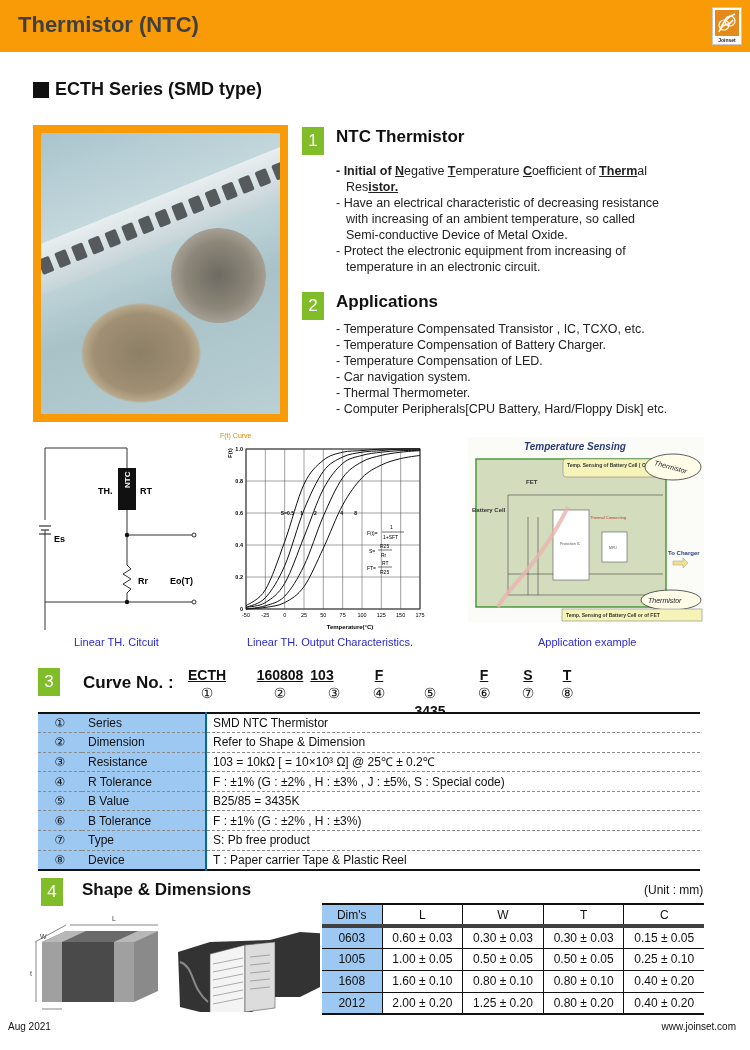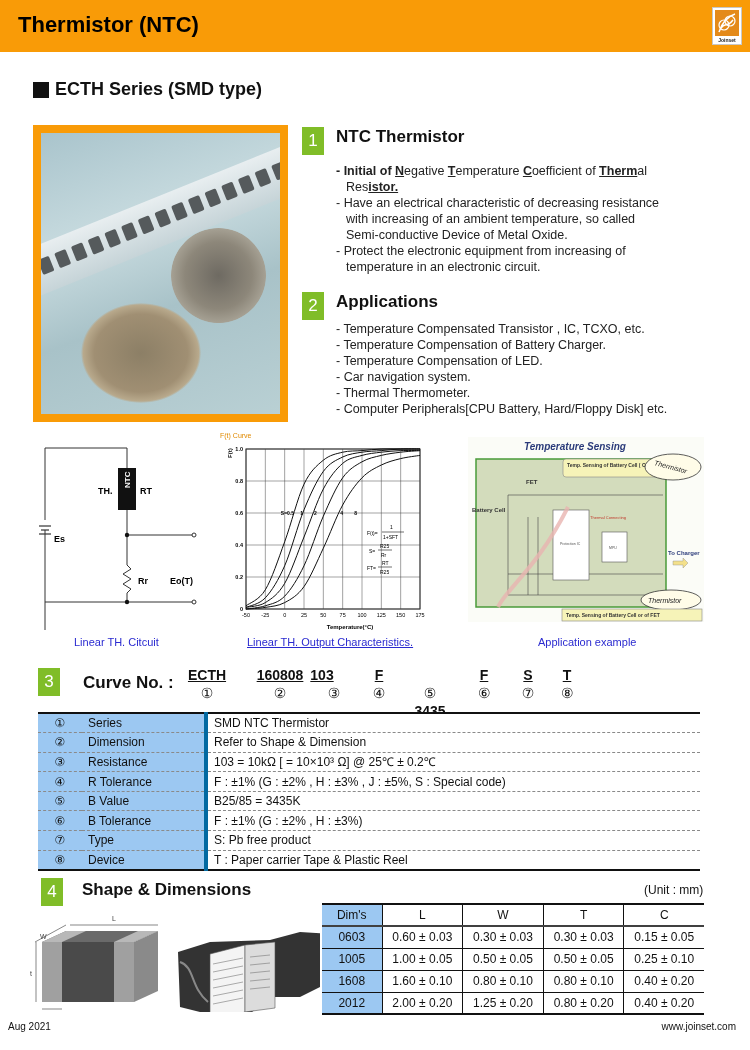--- a/index.html
+++ b/index.html
@@ -1,20 +1,20 @@
 <!DOCTYPE html>
 <html><head>
 <meta charset="utf-8">
 <style>
   * { box-sizing: border-box; margin: 0; padding: 0; }
   html, body { width: 750px; height: 1050px; background: #fff; overflow: hidden; }
   body { font-family: "Liberation Sans", sans-serif; color: #111; position: relative; }
 
   .header { position: absolute; left: 0; top: 0; width: 750px; height: 52px; background: #f99b07; }
-  .header-title { position: absolute; left: 18px; top: 12px; font-size: 22px; font-weight: bold; color: #000000; }
+  .header-title { position: absolute; left: 18px; top: 12px; font-size: 22px; font-weight: bold; color: #404040; }
   .logo { position: absolute; left: 712px; top: 7px; width: 30px; height: 38px; background: #fff; border: 1px solid #c8c8c8; }
   .logo-inner { position: absolute; left: 2px; top: 2px; width: 24px; height: 26px; background: #e48a1a; }
   .logo-text { position: absolute; left: 0; bottom: 1px; width: 28px; text-align: center; font-size: 5px; font-weight: bold; color: #222; }
 
   .series-title { position: absolute; left: 33px; top: 79px; font-size: 18px; font-weight: bold; display: flex; align-items: center; }
   .series-square { width: 16px; height: 16px; background: #111; margin-right: 6px; }
 
   .photo-frame { position: absolute; left: 33px; top: 125px; width: 255px; height: 297px; background: #f99b07; padding: 8px; }
   .photo { width: 100%; height: 100%; background: linear-gradient(160deg, #a9c4cc 0%, #c9dce0 35%, #a8c2c8 60%, #b9d0d4 100%); position: relative; overflow: hidden; }
   .tape { position: absolute; left: -20px; top: 60px; width: 300px; height: 48px; background: linear-gradient(180deg,#e8eef0,#c6d4d8); transform: rotate(-22deg); }
@@ -32,28 +32,28 @@
   .fig-caption { position: absolute; font-size: 11px; color: #2a2ad0; }
   .pn-label { position: absolute; left: 83px; top: 673px; font-size: 17px; font-weight: bold; }
   .pn-code { position: absolute; top: 667px; font-size: 14px; font-weight: bold; text-decoration: underline; text-align: center; }
   .pn-num { position: absolute; top: 685px; font-size: 14px; text-align: center; }
 
   table.spec { position: absolute; left: 38px; top: 712px; width: 662px; border-collapse: collapse; font-size: 12px; }
   table.spec { border-top: 2.5px solid #111; border-bottom: 2.5px solid #111; }
   table.spec td { height: 19.6px; border-bottom: 1px dashed #8a8a8a; padding: 0 6px; }
   table.spec tr:last-child td { border-bottom: none; }
   td.c-num { width: 44px; background: #9cc8f2; text-align: center; }
-  td.c-name { width: 124px; background: #9cc8f2; border-right: 4px solid #0369a1; }
+  td.c-name { width: 124px; background: #9cc8f2; border-right: 2px solid #0369a1; }
   td.c-val { background: #fff; }
 
   .unit { position: absolute; left: 644px; top: 883px; font-size: 12px; }
   table.dims { position: absolute; left: 322px; top: 903px; width: 382px; border-collapse: collapse; font-size: 12px; text-align: center; }
   table.dims { border-top: 2.5px solid #111; border-bottom: 2.5px solid #111; }
   table.dims td, table.dims th { height: 22px; font-weight: normal; border-left: 1.5px solid #111; }
-  table.dims tr:first-child th { border-bottom: 2px solid #404040; margin-left: 40px; }
+  table.dims tr:first-child th { border-bottom: 4px solid #404040; margin-left: 40px; }
   table.dims tr td { border-bottom: 1px solid #111; }
   table.dims tr:last-child td { border-bottom: none; }
   table.dims .dh { background: #9cc8f2; width: 60px; border-left: none; }
 
   .footer-left { position: absolute; left: 8px; top: 1021px; font-size: 10px; }
   .footer-right { position: absolute; right: 14px; top: 1021px; font-size: 10px; }
 </style>
 </head>
 <body>
 
@@ -217,21 +217,21 @@
     <text x="154" y="125">S=</text>
     <text x="165" y="120">R25</text>
     <line x1="163" y1="122" x2="177" y2="122" stroke="#111" stroke-width="0.6"></line>
     <text x="166" y="129">Rr</text>
     <text x="152" y="142">FT=</text>
     <text x="167" y="137">RT</text>
     <line x1="163" y1="139" x2="177" y2="139" stroke="#111" stroke-width="0.6"></line>
     <text x="165" y="146">R25</text>
   </g>
 </svg>
-<div class="fig-caption" style="left:247px;top:636px;text-decoration:underline;">Linear TH.  Output Characteristics.</div>
+<div class="fig-caption" style="left:247px;top:636px;">Linear TH.  Output Characteristics.</div>
 
 <svg style="position:absolute;left:468px;top:437px;" width="236" height="185">
   <rect x="0" y="0" width="236" height="185" fill="#fbfcf7"></rect>
   <rect x="8" y="22" width="190" height="148" fill="#d3dcbc" stroke="#4a9a3a" stroke-width="1.5"></rect>
   <text x="56" y="13" font-size="10" font-weight="bold" font-style="italic" fill="#2b3b7a" font-family="Liberation Sans, sans-serif">Temperature Sensing</text>
   <rect x="95" y="22" width="95" height="18" rx="3" fill="#f6f3b8" stroke="#888" stroke-width="0.6"></rect>
   <text x="99" y="30" font-size="5" font-weight="bold" fill="#333" font-family="Liberation Sans, sans-serif">Temp. Sensing of Battery Cell ( Output to Charger )</text>
   <ellipse cx="205" cy="30" rx="28" ry="13" fill="#fffce8" stroke="#333" stroke-width="0.8"></ellipse>
   <text x="186" y="33" font-size="7" font-style="italic" fill="#222" transform="rotate(15 205 30)" font-family="Liberation Sans, sans-serif">Thermistor</text>
   <text x="58" y="47" font-size="6" font-weight="bold" fill="#333" font-family="Liberation Sans, sans-serif">FET</text>

